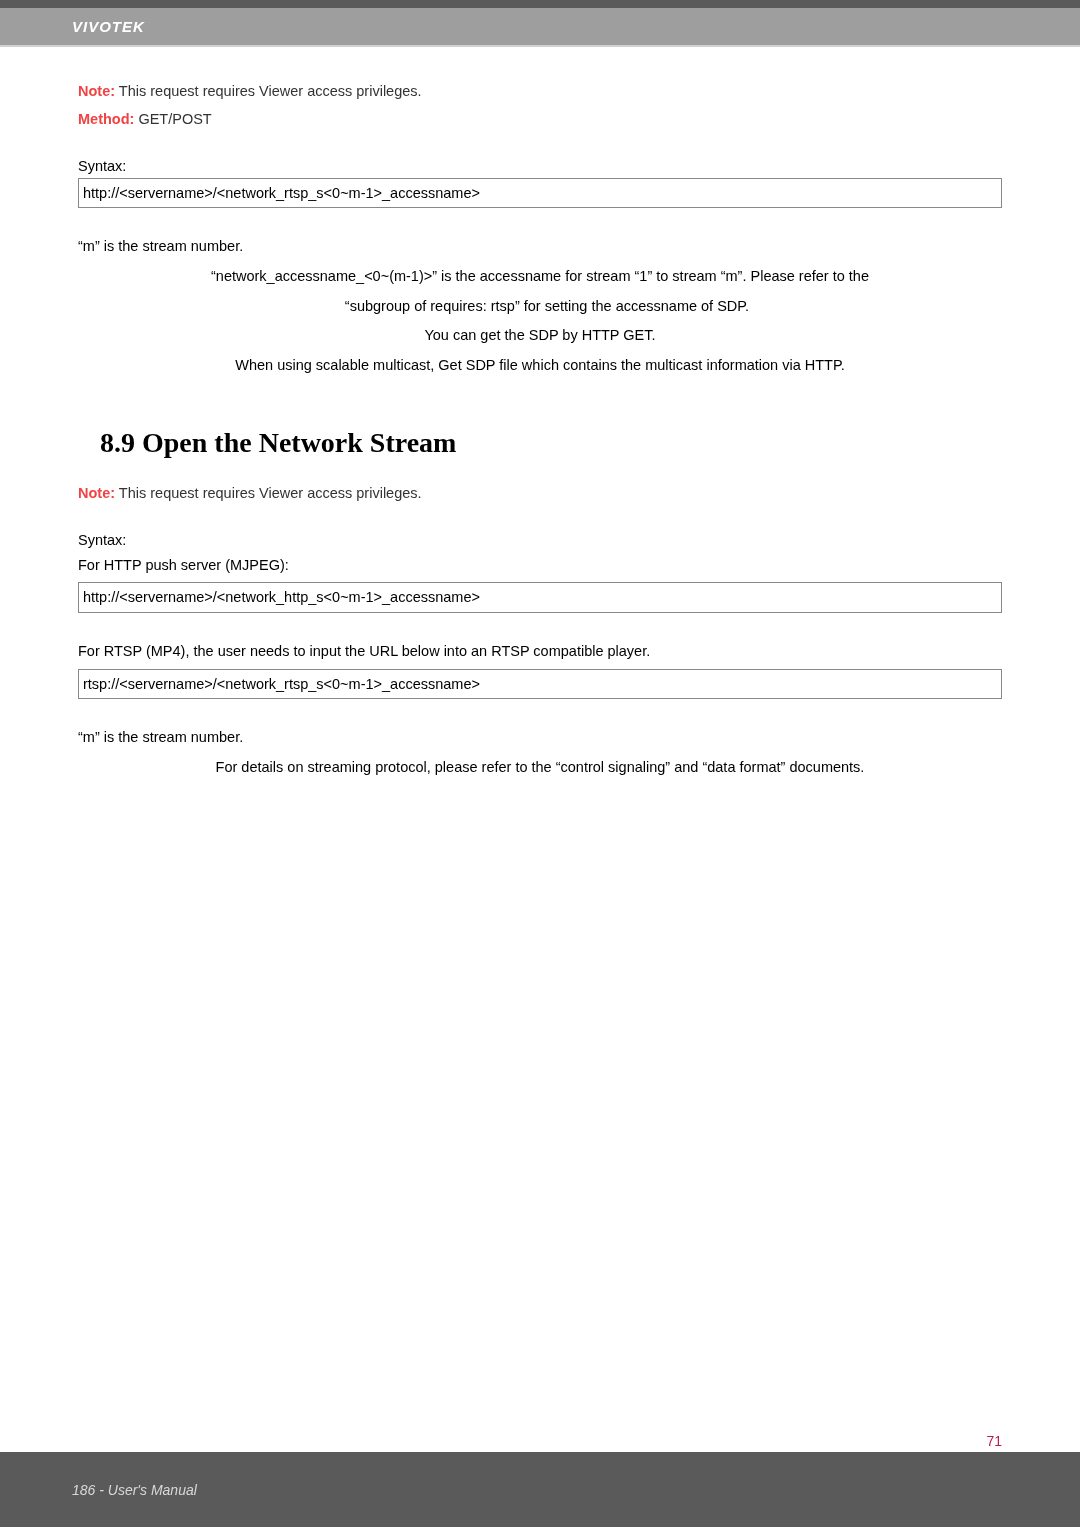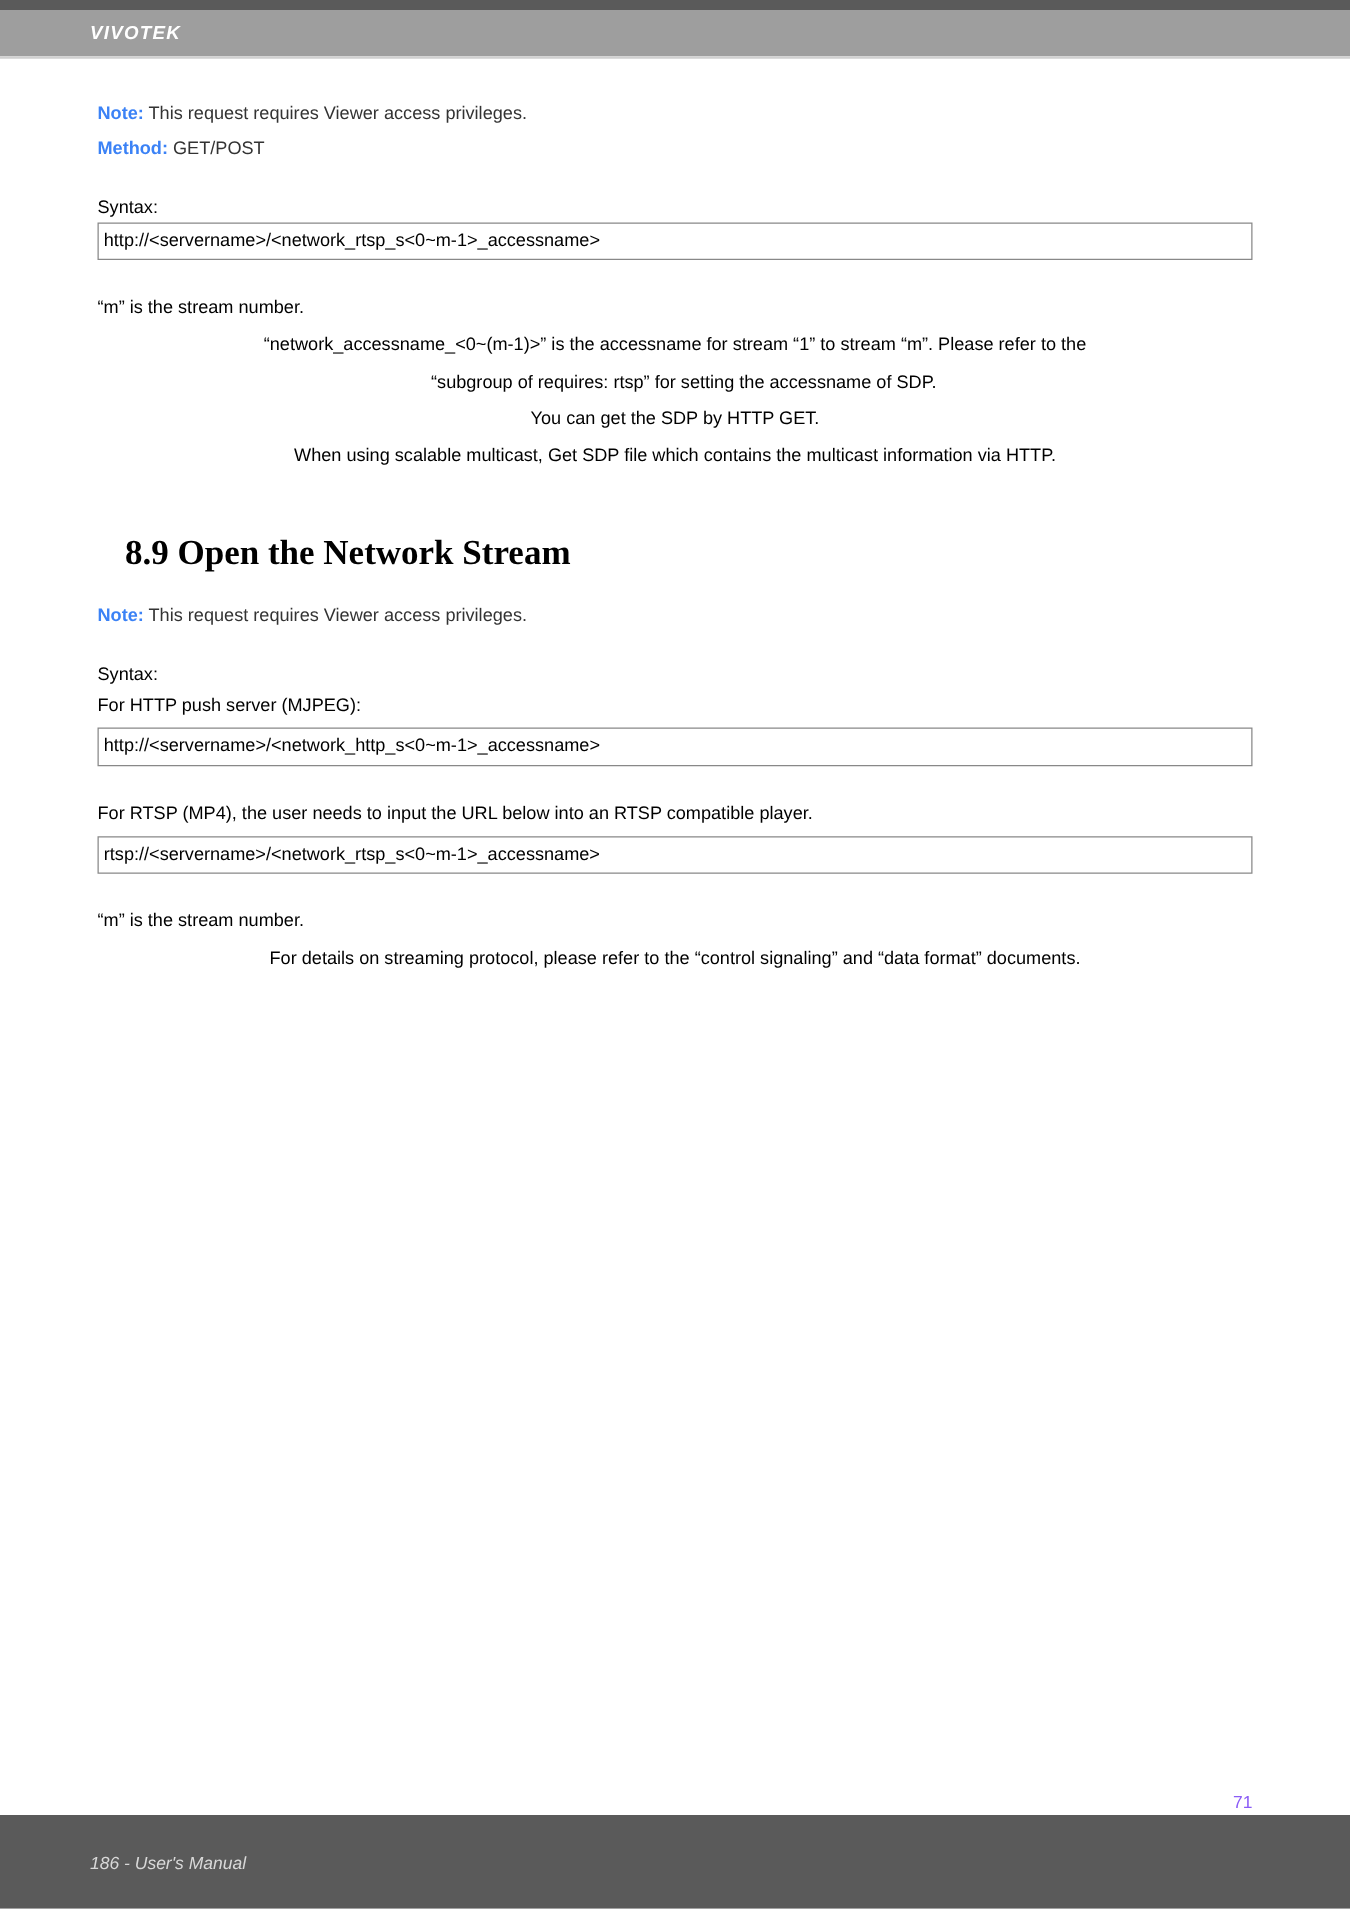--- a/index.html
+++ b/index.html
@@ -45,21 +45,21 @@
       margin-left: 22px;
       color: #000;
     }
     .body-text {
       font-size: 14.5px;
       line-height: 1.95;
       color: #333;
     }
     .body-text .bold {
       font-weight: bold;
-      color: #3b82f6;
+      color: #ef4444;
     }
     .code-box {
       border: 1px solid #888;
       padding: 2px 4px;
       font-size: 14.5px;
       font-family: Verdana, Arial, sans-serif;
       line-height: 1.7;
       margin: 3px 0;
     }
     .code-box .ital {
@@ -84,21 +84,21 @@
       margin-left: 14px;
     }
     .section-gap {
       height: 48px;
     }
     .page-num-right {
       position: absolute;
       right: 78px;
       bottom: 78px;
       font-size: 14px;
-      color: #8b5cf6;
+      color: #be185d;
       text-align: center;
     }
     .footer-bar {
       position: absolute;
       bottom: 0;
       left: 0;
       right: 0;
       height: 75px;
       background: #5a5a5a;
       display: flex;

